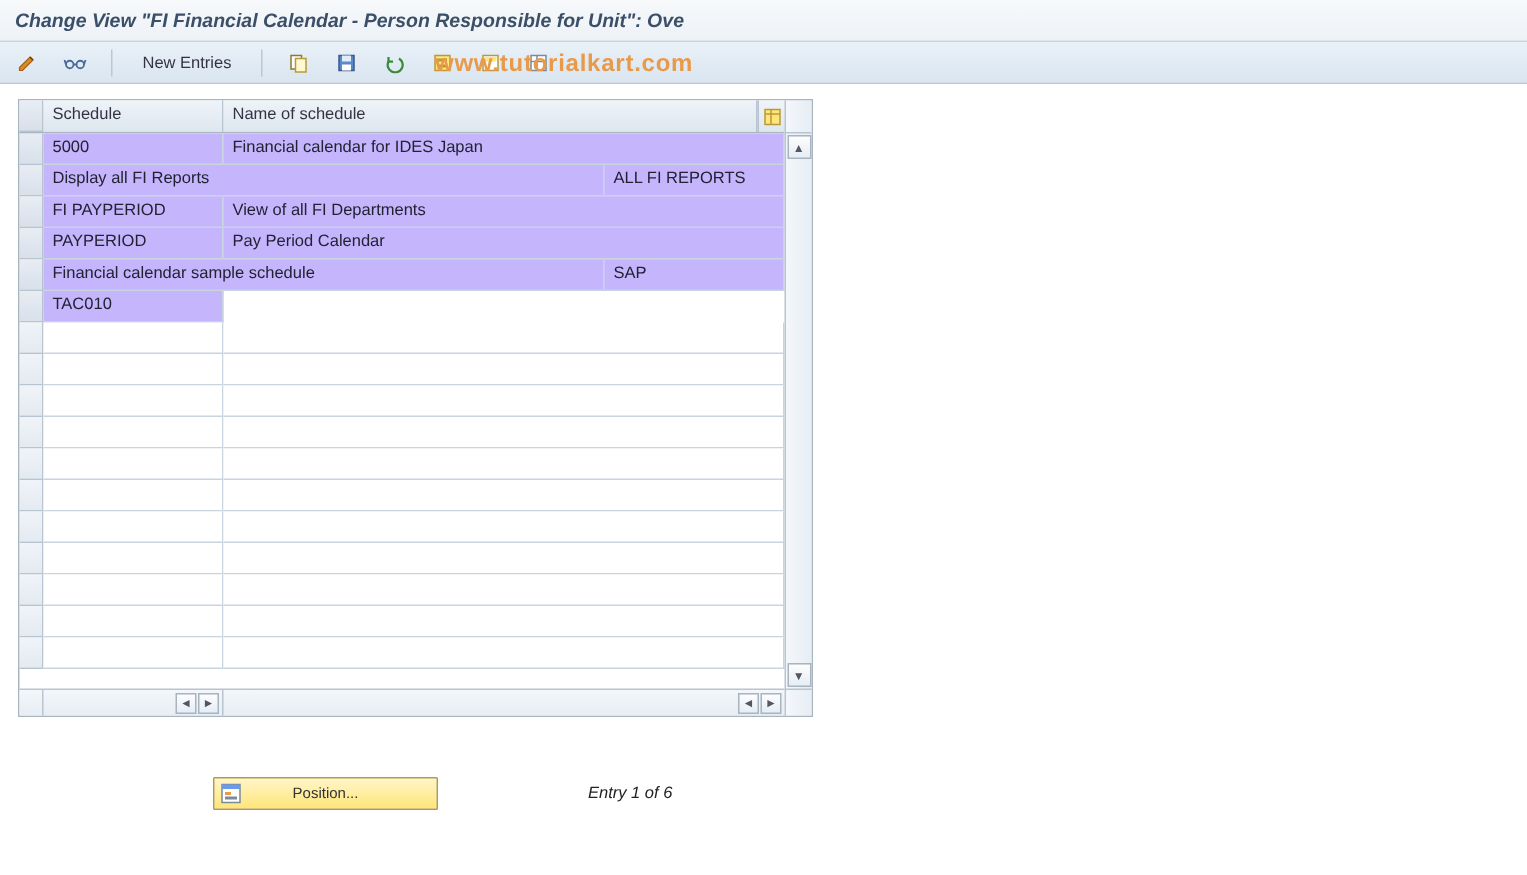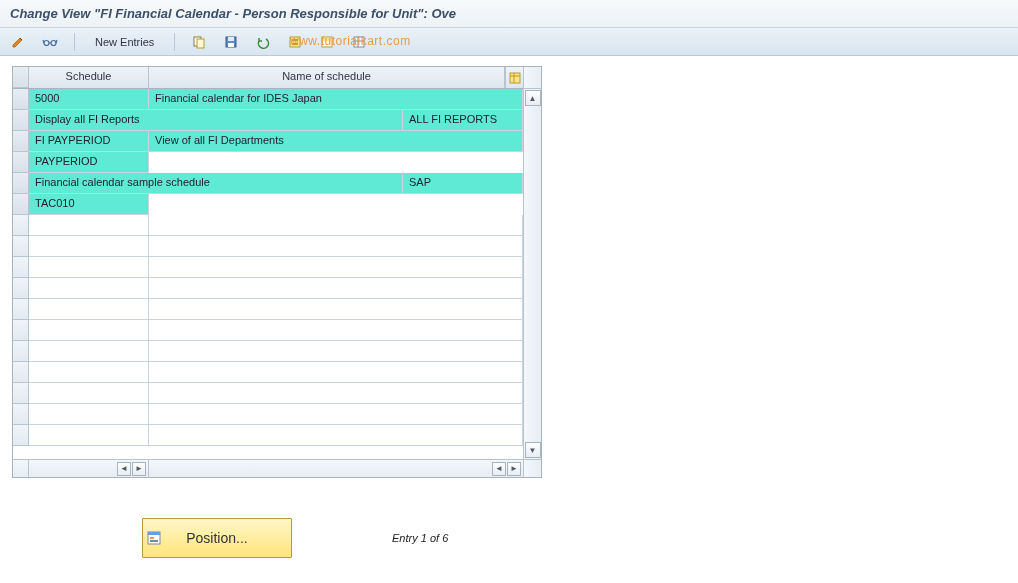--- a/index.html
+++ b/index.html
@@ -46,23 +46,23 @@
     cursor: pointer;
   }
   .tool-text {
     font-size: 11px;
     color: #334;
     padding: 0 6px;
     cursor: pointer;
   }
   .divider { width: 1px; height: 18px; background: #b8c8d8; margin: 0 2px; }
   .watermark {
-    font-size: 12px;
+    font-size: 16px;
     color: #e89a4a;
-    font-weight: normal;
+    font-weight: bold;
     position: absolute;
     left: 290px;
     top: 34px;
     letter-spacing: 0.5px;
     z-index: 10;
   }
 
   .content {
     padding: 10px 12px;
   }
@@ -90,21 +90,21 @@
     width: 16px;
     background: linear-gradient(#e8edf3, #d8e0ea);
     border-right: 1px solid #b8c4d0;
     border-bottom: 1px solid #b8c4d0;
     flex-shrink: 0;
   }
   .col-head {
     padding: 3px 6px;
     border-right: 1px solid #b8c4d0;
     color: #334;
-    text-align: center;
+    text-align: left;
     background: linear-gradient(#eef3f8, #dde6ef);
   }
   .col-schedule { width: 120px; flex-shrink:0; }
   .col-name { flex: 1; }
   .config-head {
     width: 18px;
     background: linear-gradient(#f0f4f8,#dde6ef);
     border-left:1px solid #b8c4d0;
     display:flex;align-items:center;justify-content:center;
     flex-shrink:0;
@@ -117,21 +117,21 @@
     flex-direction: column;
   }
   .grid-row {
     display: flex;
     height: 21px;
   }
   .cell {
     border-right: 1px solid #c8d4e0;
     border-bottom: 1px solid #c8d4e0;
     padding: 3px 6px;
-    background: #5eead4;
+    background: #c4b5fd;
     color: #223;
     white-space: nowrap;
     overflow: hidden;
     text-overflow: clip;
   }
   .grid-row.empty .cell { background: #fff; }
   .grid-row.empty .row-selector { background: linear-gradient(#f0f4f8,#e4eaf2); }
 
   .hscroll {
     height: 18px;
@@ -164,27 +164,27 @@
   .footer-row {
     display: flex;
     align-items: center;
     margin-top: 40px;
     gap: 100px;
     padding-left: 130px;
   }
   .position-btn {
     display: flex;
     align-items: center;
-    height: 40px;
+    height: 22px;
     width: 150px;
     background: linear-gradient(#fff6c8,#ffe57a);
     border: 1px solid #b89a3a;
     border-radius: 1px;
     cursor: pointer;
-    font-size: 14px;
+    font-size: 10px;
     color: #333;
     justify-content: center;
     gap: 6px;
     position: relative;
   }
   .position-btn .picon {
     position:absolute; left:4px;
     width:14px;height:14px;
   }
   .entry-text { color: #222; font-style: italic; }
@@ -287,20 +287,21 @@
             <div class="cell col-schedule">ALL FI REPORTS</div>
           </div>
           <div class="grid-row">
             <div class="row-selector"></div>
             <div class="cell col-schedule">FI PAYPERIOD</div>
             <div class="cell col-name" style="flex:1">View of all FI Departments</div>
           </div>
           <div class="grid-row">
             <div class="row-selector"></div>
             <div class="cell col-schedule">PAYPERIOD</div>
+            <div class="cell col-name" style="flex:1">Pay Period Calendar</div>
           </div>
           <div class="grid-row">
             <div class="row-selector"></div>
             <div class="cell col-name" style="flex:1">Financial calendar sample schedule</div>
             <div class="cell col-schedule">SAP</div>
           </div>
           <div class="grid-row">
             <div class="row-selector"></div>
             <div class="cell col-schedule">TAC010</div>
           </div>

